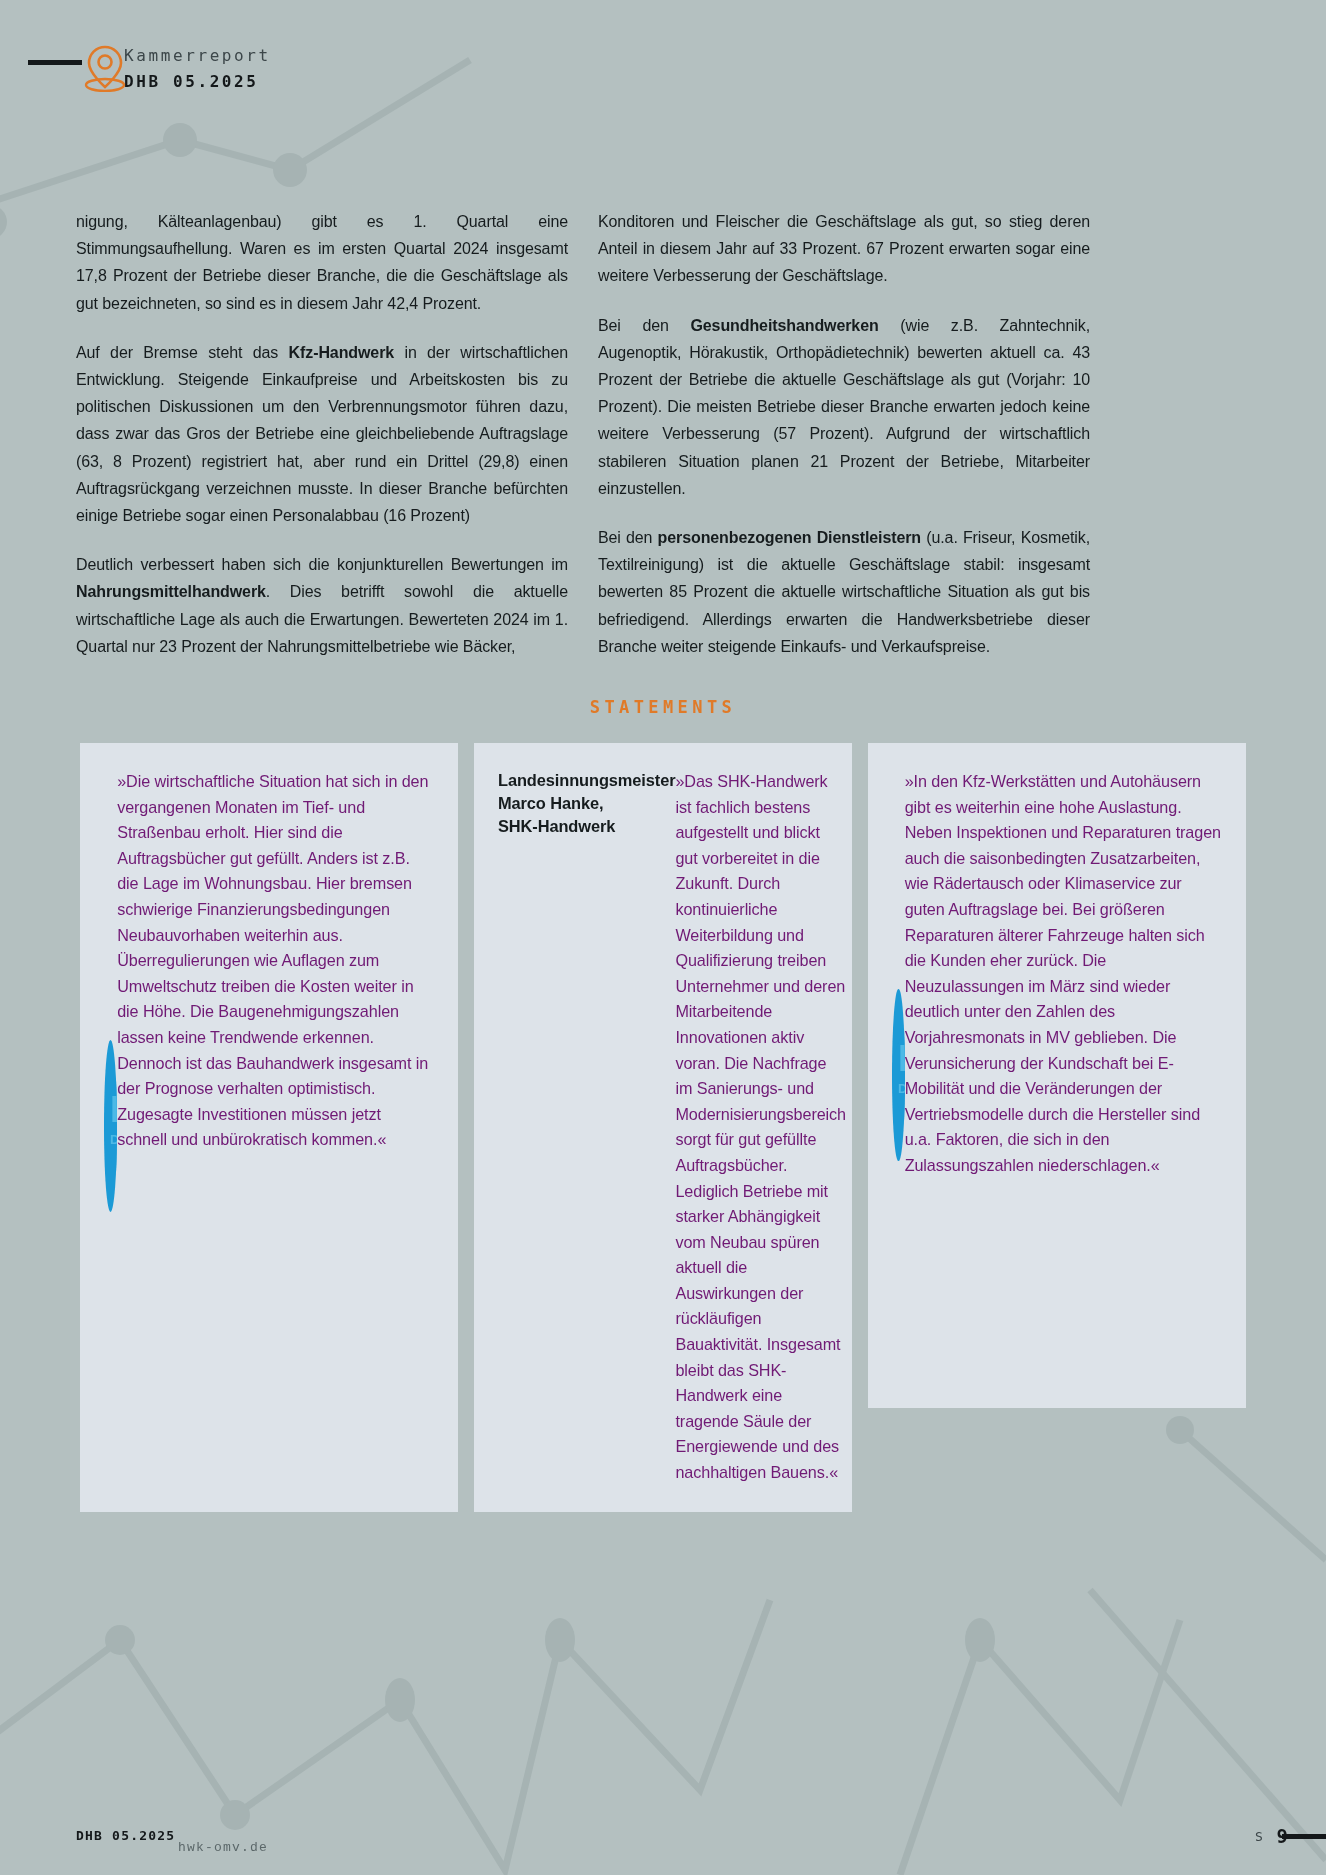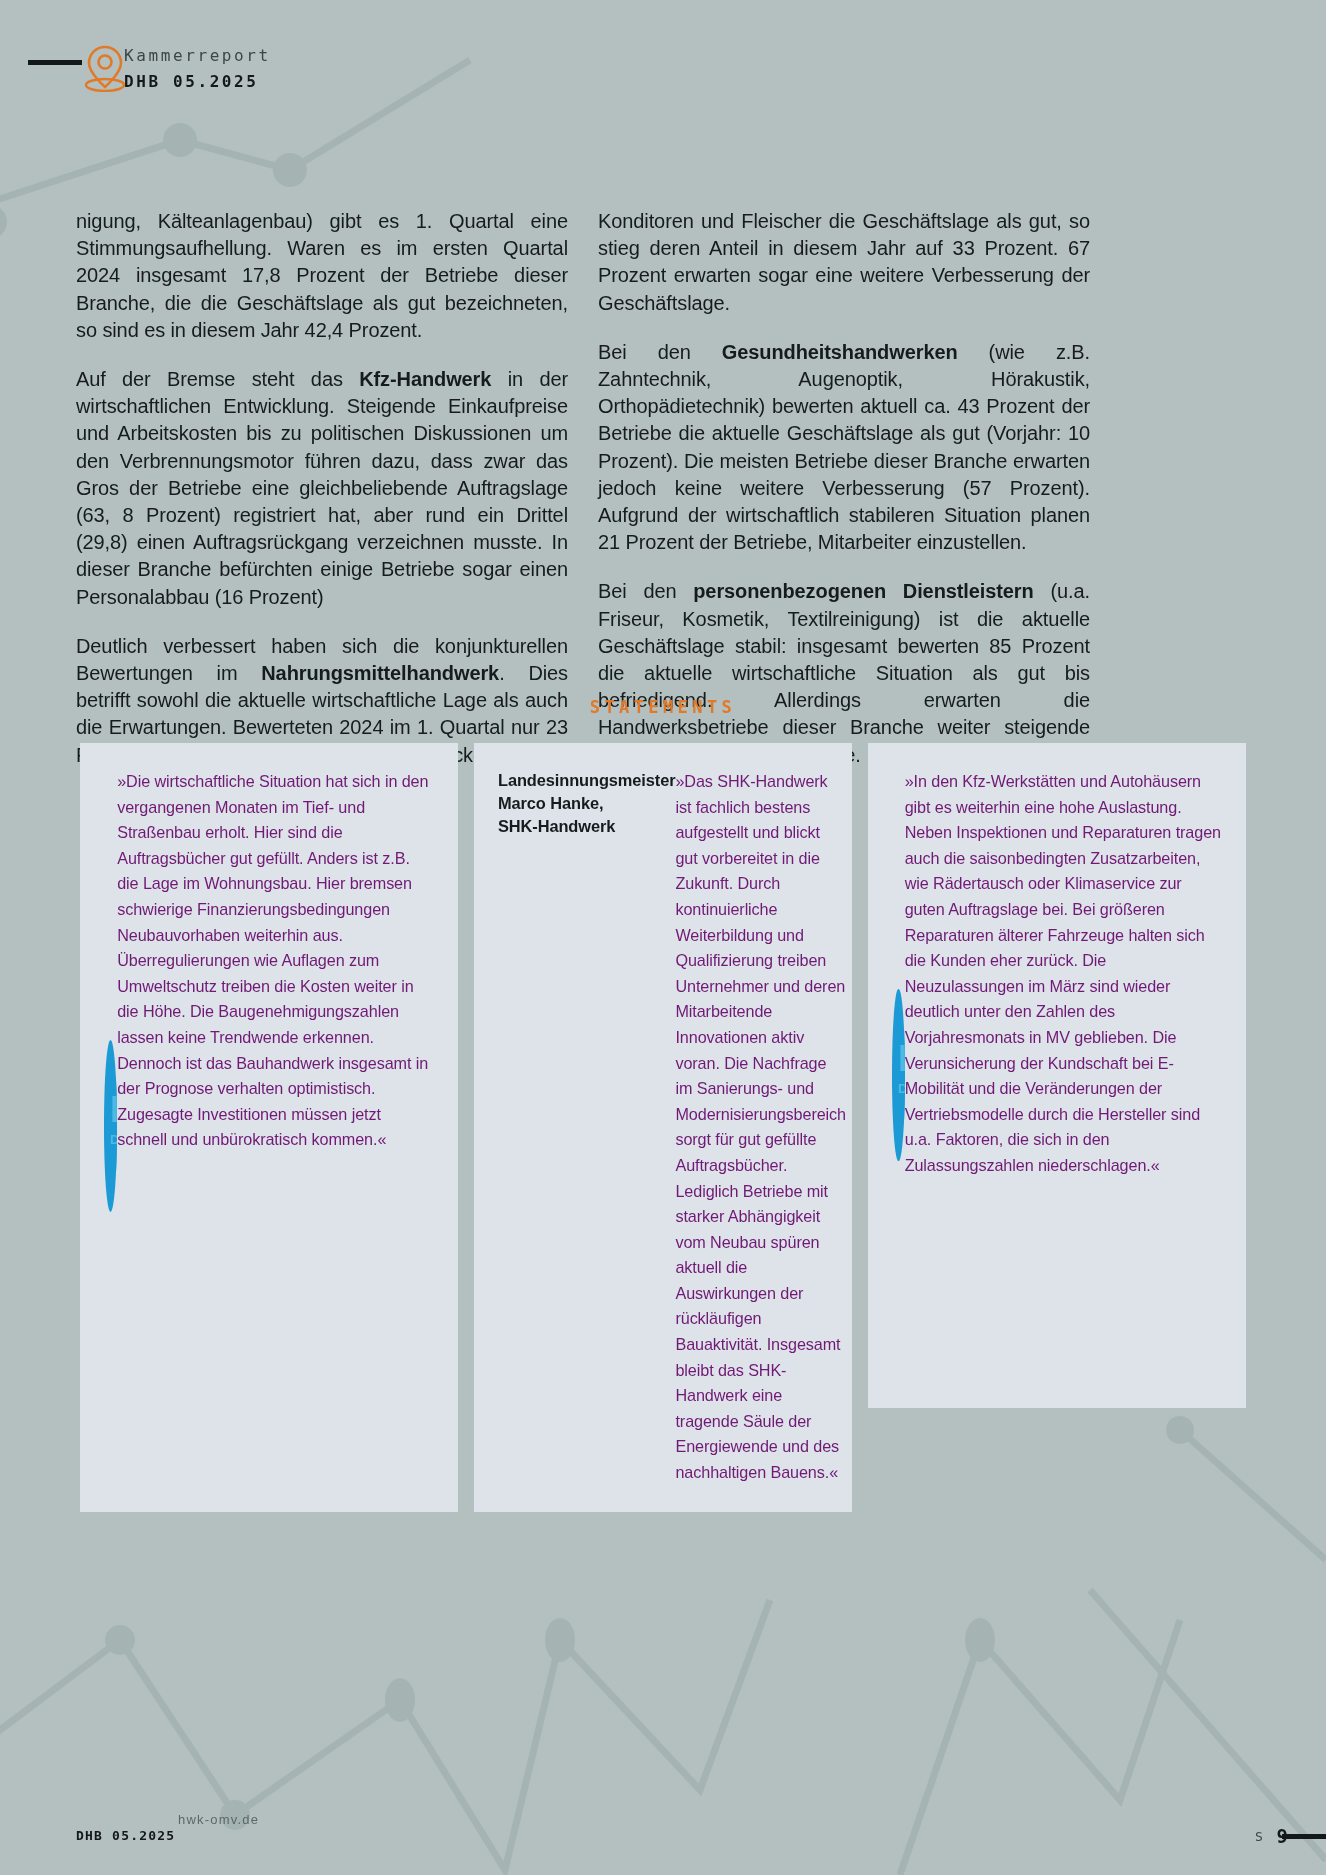--- a/index.html
+++ b/index.html
@@ -28,21 +28,21 @@
   }
 
   
   .cols {
     position:absolute; left:76px; top:208px; width:1176px;
     display:flex; gap:30px;
   }
   .col { width:492px; }
   .col p {
     font-family:"Liberation Sans", sans-serif;
-    font-size:20px;
+    font-size:16px;
     line-height:27.2px;
     text-align:justify;
     color:#161c1e;
     margin-bottom:22px;
     letter-spacing:-0.1px;
   }
   .col p:last-child { margin-bottom:12px; }
   .col b { font-weight:700; }
 
   
@@ -85,22 +85,22 @@
   }
 
   
   .footer { position:absolute; left:0; bottom:0; width:1326px; height:80px; }
   .f-dhb {
     position:absolute; left:76px; bottom:32px;
     font-family:"DejaVu Sans Mono", monospace;
     font-size:13px; font-weight:700; letter-spacing:1.2px; color:#14181a;
   }
   .f-url {
-    position:absolute; left:178px; bottom:48px;
-    font-family:Liberation Sans, sans-serif;
+    position:absolute; left:178px; bottom:20px;
+    font-family:Liberation Mono, monospace;
     font-size:13px; letter-spacing:1.2px; color:#5b6769;
   }
   .f-s {
     position:absolute; right:62px; bottom:31px;
     font-family:"DejaVu Sans Mono", monospace;
     font-size:13px; letter-spacing:1.2px; color:#3c4649;
   }
   .f-page {
     position:absolute; right:38px; bottom:28px;
     font-family:"DejaVu Sans Mono", monospace;

